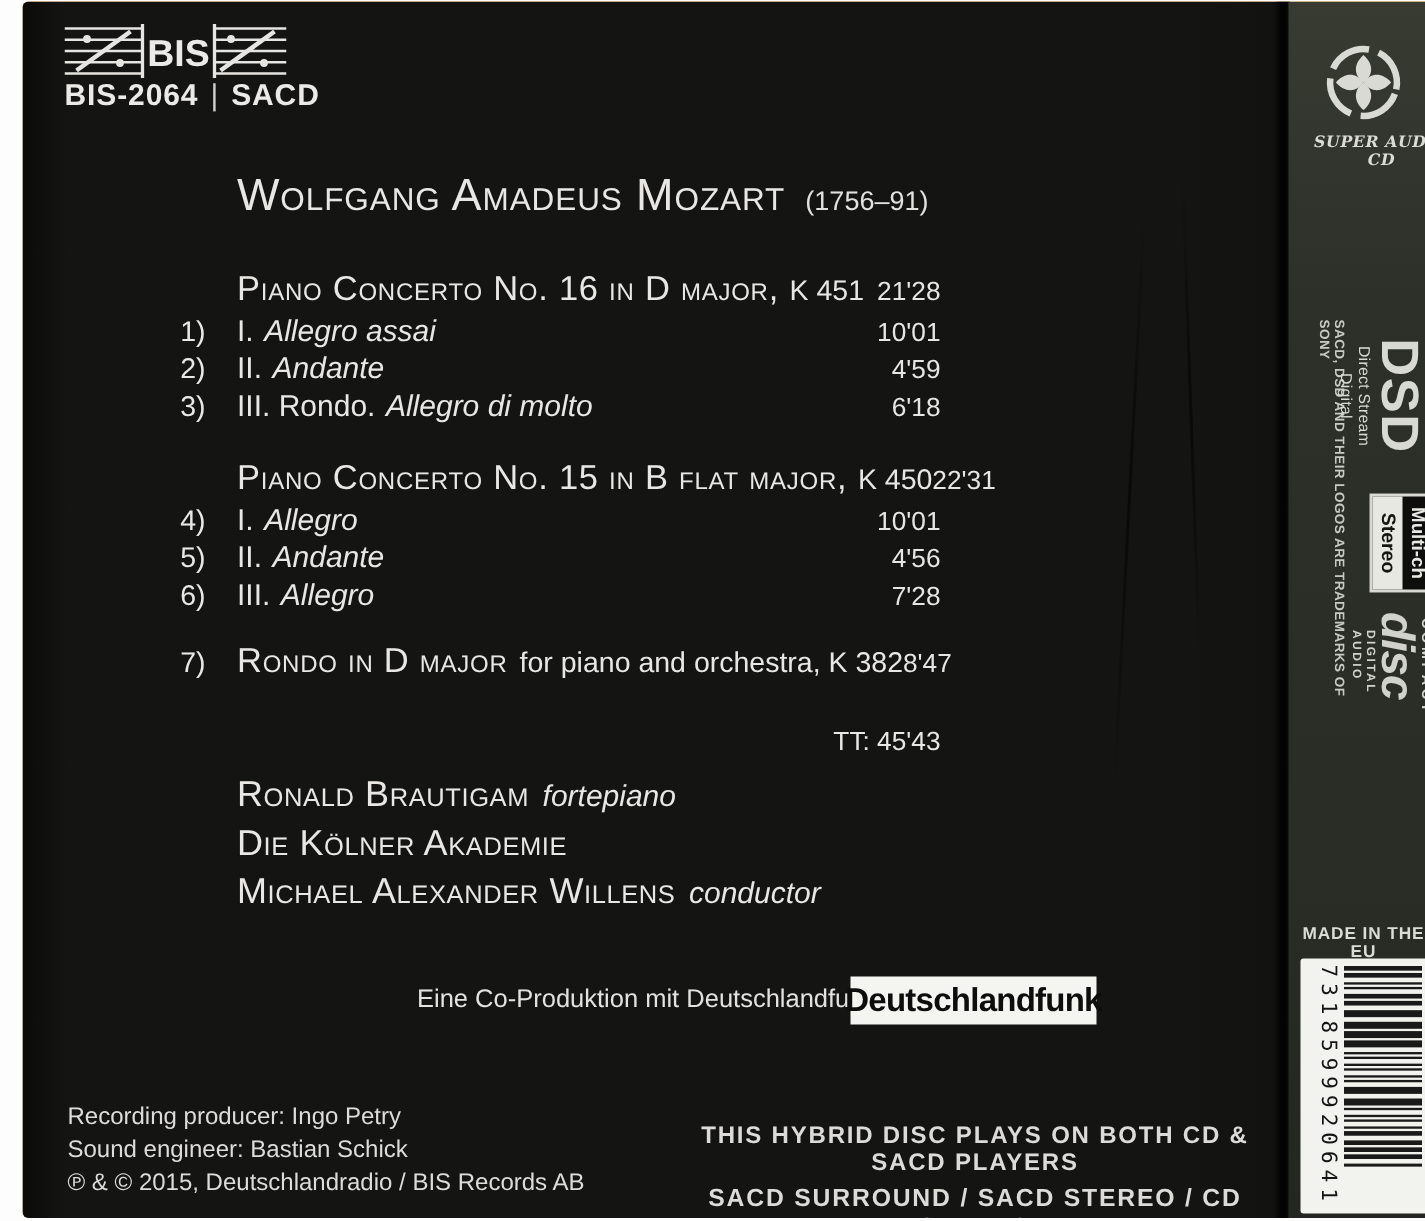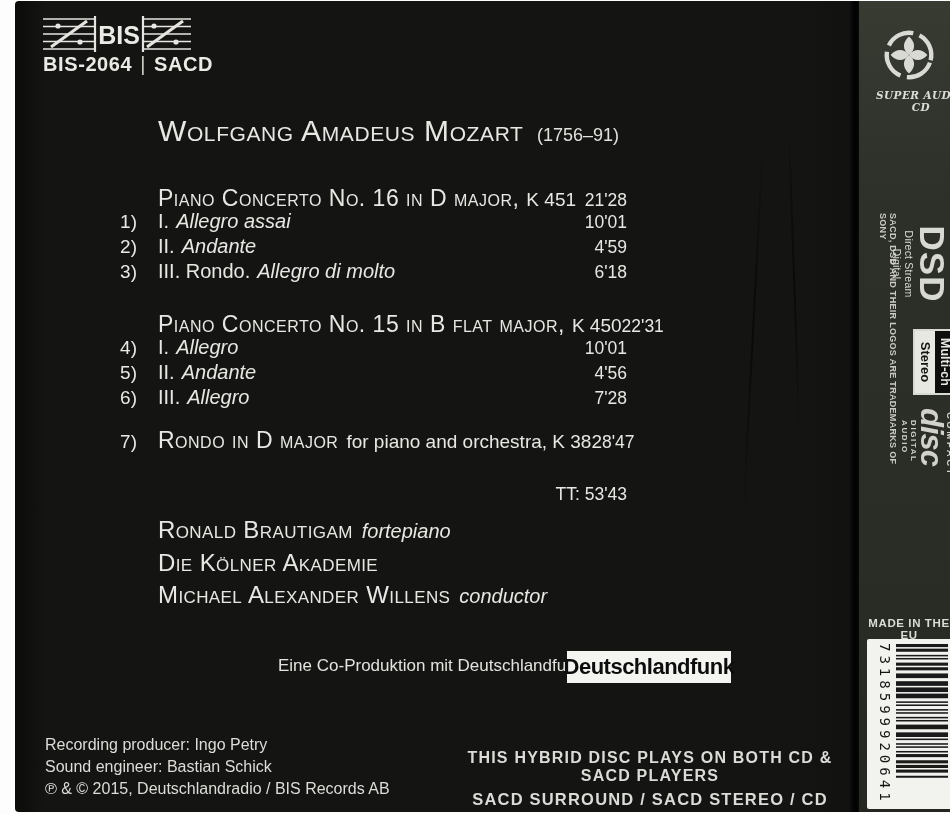--- a/index.html
+++ b/index.html
@@ -21,21 +21,21 @@
   
   .composer{position:absolute;left:143px;top:112px;line-height:36px;white-space:nowrap;}
   .cname{font-variant:small-caps;font-size:30px;letter-spacing:.6px;}
   .cdates{font-size:18px;margin-left:9px;color:#e2e1dd;}
   .row{position:absolute;left:88px;right:233px;display:flex;align-items:baseline;white-space:nowrap;}
   .tno{width:34px;text-align:right;font-size:19px;color:#e9e8e4;flex:none;}
   .mtext{margin-left:21px;font-size:20px;line-height:26px;}
   .prefix{font-style:normal;}
   .tempo{font-style:italic;margin-left:7px;}
   .dur{margin-left:auto;font-size:17.5px;color:#e7e6e2;}
-  .whead{padding-left:55px;line-height:40px;}
+  .whead{padding-left:55px;line-height:28px;}
   .wtitle{font-variant:small-caps;font-size:23px;letter-spacing:.5px;}
   .knum{font-size:19px;margin-left:7px;}
   .rsub{font-size:19px;margin-left:8px;text-align:center;}
   .tt{position:absolute;right:233px;top:483px;font-size:17.5px;}
   .perf{position:absolute;left:143px;line-height:30px;white-space:nowrap;}
   .pname{font-variant:small-caps;font-size:24px;letter-spacing:.4px;}
   .prole{font-style:italic;font-size:20px;margin-left:9px;}
   
   .coprod-text{position:absolute;left:263px;top:655px;font-size:17px;color:#e3e2de;}
   .dlf-box{position:absolute;left:552px;top:650px;width:164px;height:32px;background:#f4f4f1;
@@ -149,21 +149,21 @@
       <span class="mtext"><span class="prefix">III.</span><span class="tempo">Allegro</span></span>
       <span class="dur">7'28</span>
     </div>
 
     <div class="row" style="top:426px;line-height:28px">
       <span class="tno">7)</span>
       <span class="mtext" style="font-size:23px"><span class="wtitle">Rondo in D major</span><span class="rsub">for piano and orchestra, K 382</span></span>
       <span class="dur">8'47</span>
     </div>
 
-    <div class="tt">TT: 53'43</div>
+    <div class="tt">TT: 45'43</div>
 
     <div class="perf" style="top:514px">
       <span class="pname">Ronald Brautigam</span><span class="prole">fortepiano</span>
     </div>
     <div class="perf" style="top:547px">
       <span class="pname">Die Kölner Akademie</span><span class="prole"></span>
     </div>
     <div class="perf" style="top:579px">
       <span class="pname">Michael Alexander Willens</span><span class="prole">conductor</span>
     </div>

